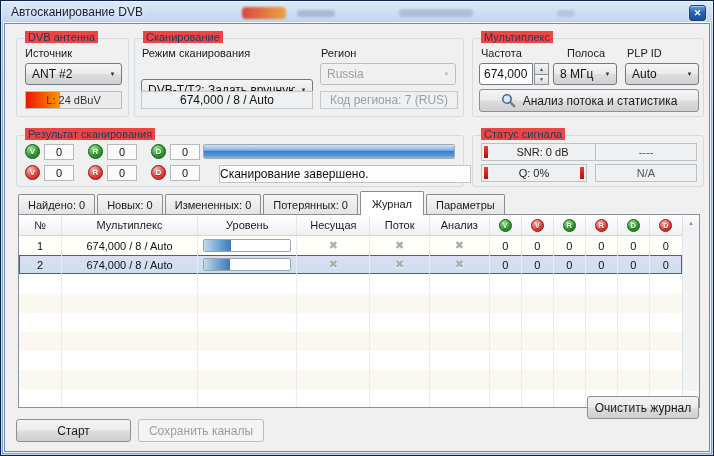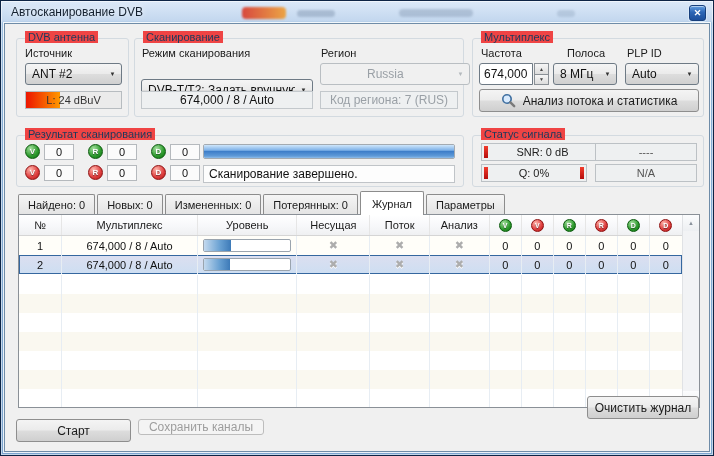--- a/index.html
+++ b/index.html
@@ -72,21 +72,21 @@
   
   .badge { width:15px; height:15px; border-radius:50%; display:flex; align-items:center; justify-content:center;
     font-size:8px; font-weight:bold; color:#fff; text-shadow:0 1px 1px rgba(0,0,0,.5); flex:none; }
   .badge.green { background:radial-gradient(circle at 35% 28%,#a6e0a0,#2d9b2d 58%,#0e6b10); border:1px solid #0a5a0c; }
   .badge.red   { background:radial-gradient(circle at 35% 28%,#ffb8ae,#e04040 58%,#ae1616); border:1px solid #8f1010; }
   .cnt-row { position:absolute; left:8px; display:flex; align-items:center; height:17px; }
   .cnt-field { width:30px; height:16px; margin-left:4px; margin-right:14px; border:1px solid #b5b9bd; background:#fbfbfb;
     font-size:11px; color:#111; display:flex; align-items:center; justify-content:center; }
   .progress { position:absolute; left:186px; top:8px; width:252px; height:15px; border:1px solid #a3aab1; border-radius:2px; background:#f6f6f6; overflow:hidden; }
   .progress-fill { height:100%; background:linear-gradient(#cfe6fb,#7fb2e8 40%,#3e7ec9 50%,#5f9ad8 85%,#8fbce8); }
-  #status-field { left:186px; top:29px; width:252px; background:#fdfdfd; border-color:#c0c4c8; justify-content:flex-start; padding-left:5px; }
+  #status-field { left:202px; top:29px; width:252px; background:#fdfdfd; border-color:#c0c4c8; justify-content:flex-start; }
 
   
   .sig-field { position:absolute; height:18px; border:1px solid #bcc1c5; background:#eef0f1;
     font-size:11px; color:#222; display:flex; align-items:center; justify-content:center; }
   .redbar { position:absolute; top:2px; bottom:2px; width:4px; background:linear-gradient(#f23c2c,#b50d0d); }
   .redbar.l { left:2px; } .redbar.r { right:2px; }
   .sig-aux { color:#555; }
 
   
   .tabs { position:absolute; left:13px; top:167px; height:23px; display:flex; align-items:flex-end; z-index:3; }
@@ -110,21 +110,21 @@
   .empty-area { position:absolute; left:0; top:60px; bottom:0; width:calc(100% - 17px); display:flex;
     background:repeating-linear-gradient(180deg,#ffffff 0 19px,#faf8f0 19px 38px); }
   .empty-area .td { height:100%; }
   .vscroll { position:absolute; right:0; top:0; bottom:0; width:17px; background:#f2f3f5; border-left:1px solid #e0e2e5;
     display:flex; flex-direction:column; justify-content:space-between; }
   .scroll-btn { height:16px; display:flex; align-items:center; justify-content:center;
     font-size:6px; color:#8a929c; background:linear-gradient(#fbfcfd,#edeff2); cursor:default; }
 
   
   #start-btn { position:absolute; left:11px; top:395px; width:115px; height:23px; }
-  #save-btn  { position:absolute; left:133px; top:395px; width:126px; height:16px; }
+  #save-btn  { position:absolute; left:133px; top:395px; width:126px; height:23px; }
   #clear-btn { position:absolute; right:10px; top:372px; width:112px; height:23px; }
 </style>
 </head>
 <body>
 
 <div class="window">
 
   <div class="titlebar">
     <span class="title">Автосканирование DVB</span>
     <div class="art art1"></div>
@@ -153,21 +153,21 @@
 
     <div class="group" id="g-scan">
       <span class="gtitle">Сканирование</span>
       <span class="lbl" style="left:7px;top:8px;">Режим сканирования</span>
       <div class="combo" style="left:6px;top:40px;width:172px;">
         <span class="combo-text">DVB-T/T2: Задать вручную</span>
         <span class="combo-arrow">▼</span>
       </div>
       <div class="field" style="left:6px;top:52px;width:172px;">674,000 / 8 / Auto</div>
       <span class="lbl" style="left:186px;top:8px;">Регион</span>
-      <div class="combo disabled" style="left:185px;top:24px;width:150px;padding-left:40px;">
+      <div class="combo disabled" style="left:185px;top:24px;width:136px;">
         <span class="combo-text">Russia</span>
         <span class="combo-arrow">▼</span>
       </div>
       <div class="field gray" style="left:185px;top:52px;width:138px;">Код региона: 7 (RUS)</div>
     </div>
 
     <div class="group" id="g-mux">
       <span class="gtitle">Мультиплекс</span>
       <span class="lbl" style="left:8px;top:8px;">Частота</span>
       <div class="spin-wrap" style="left:6px;top:24px;">

